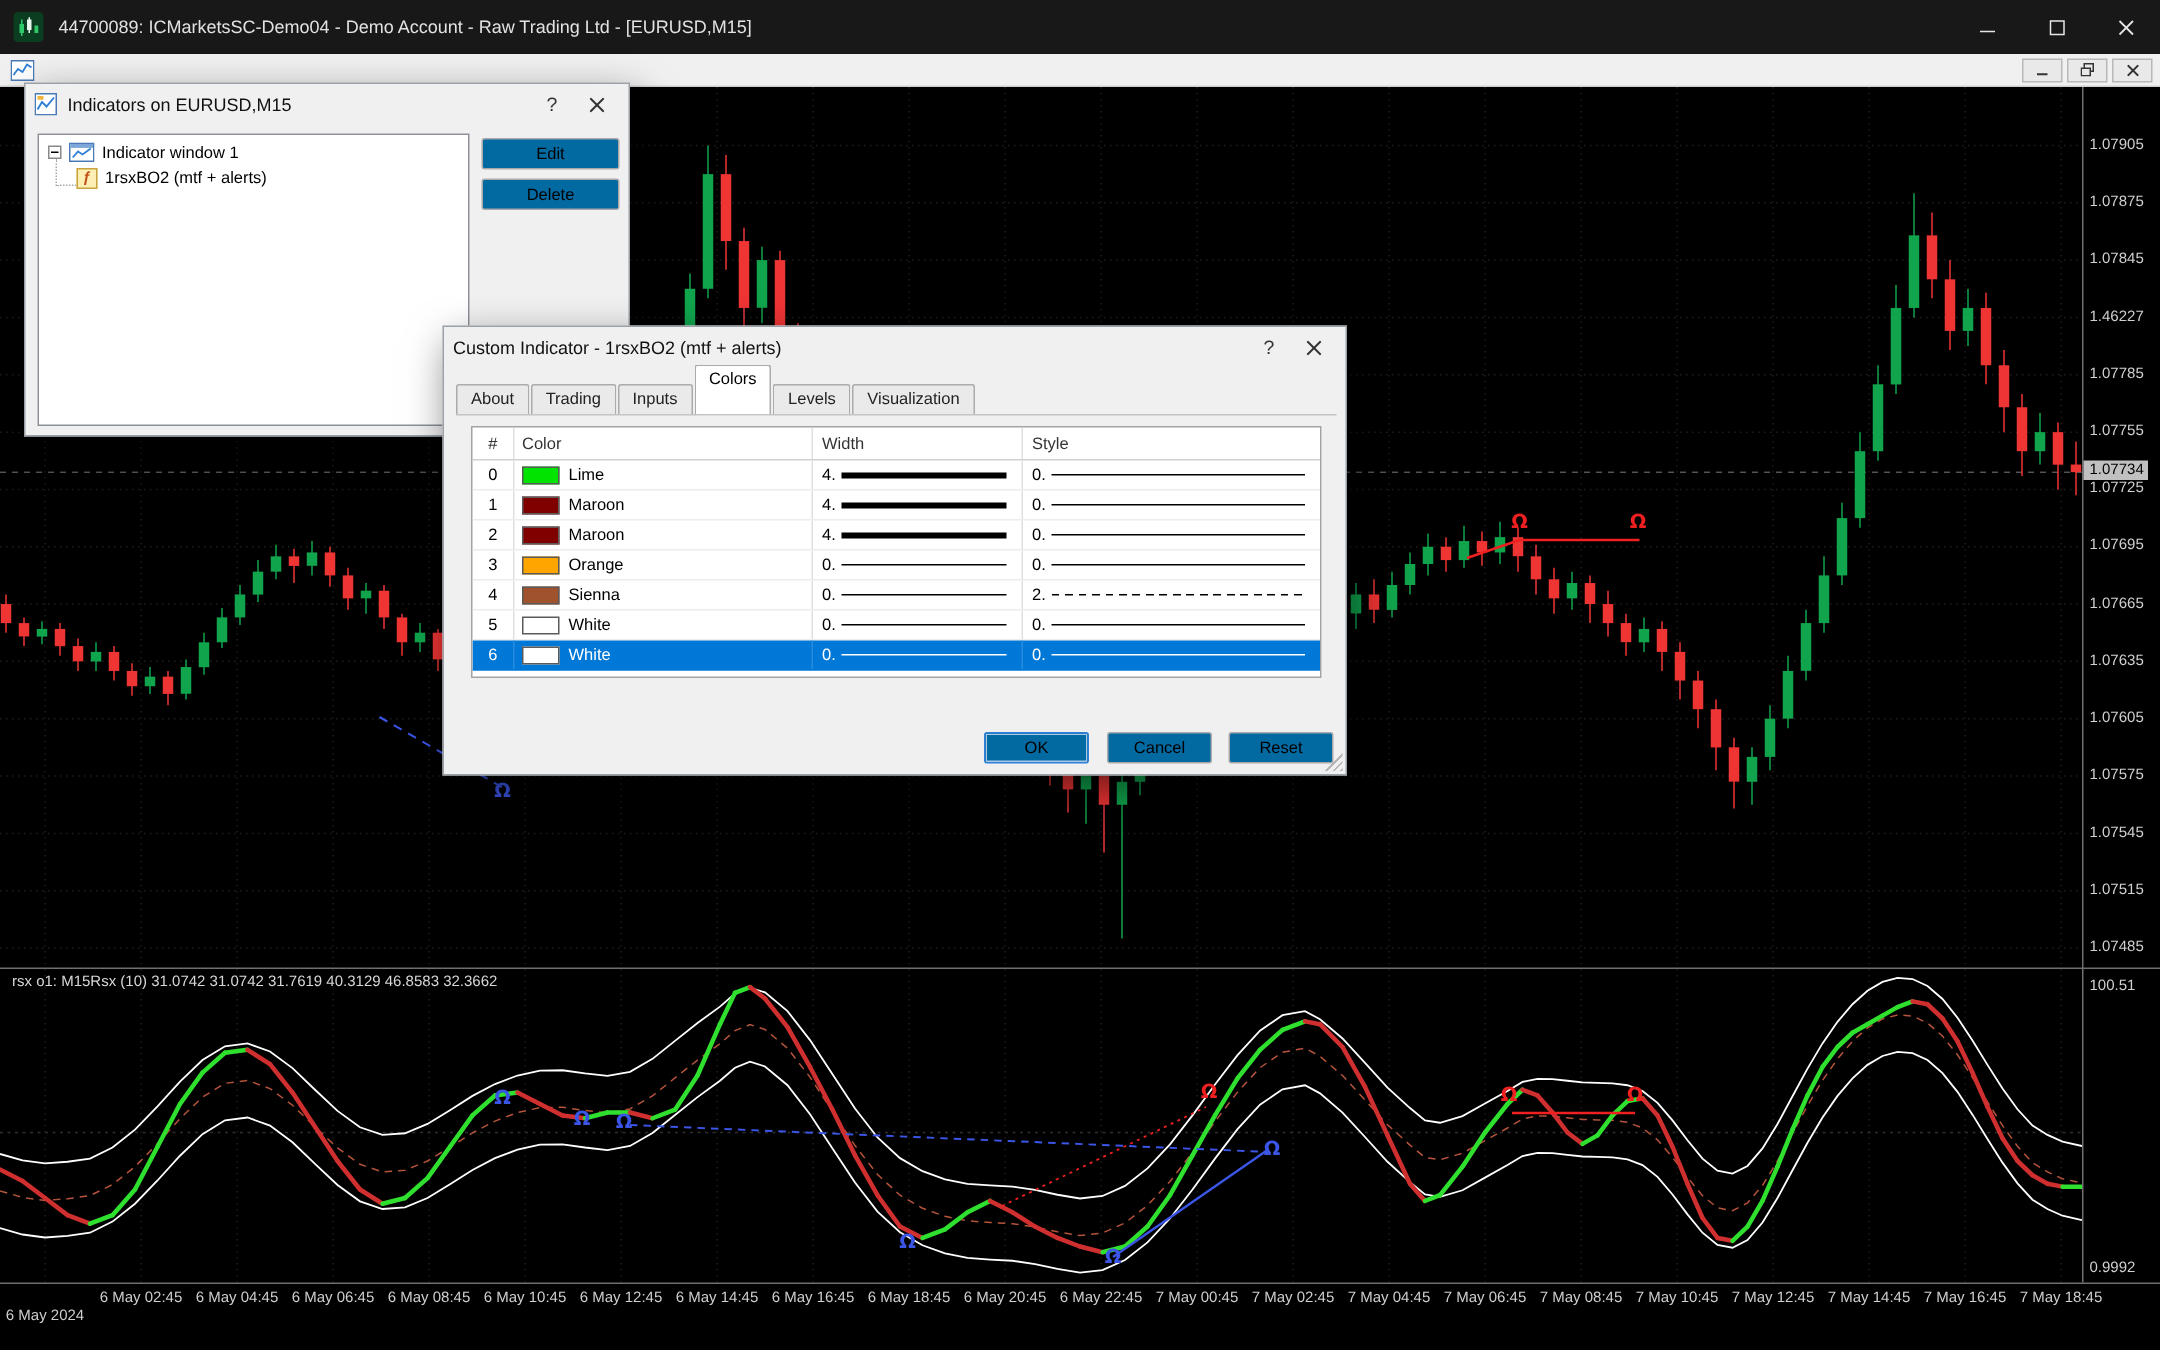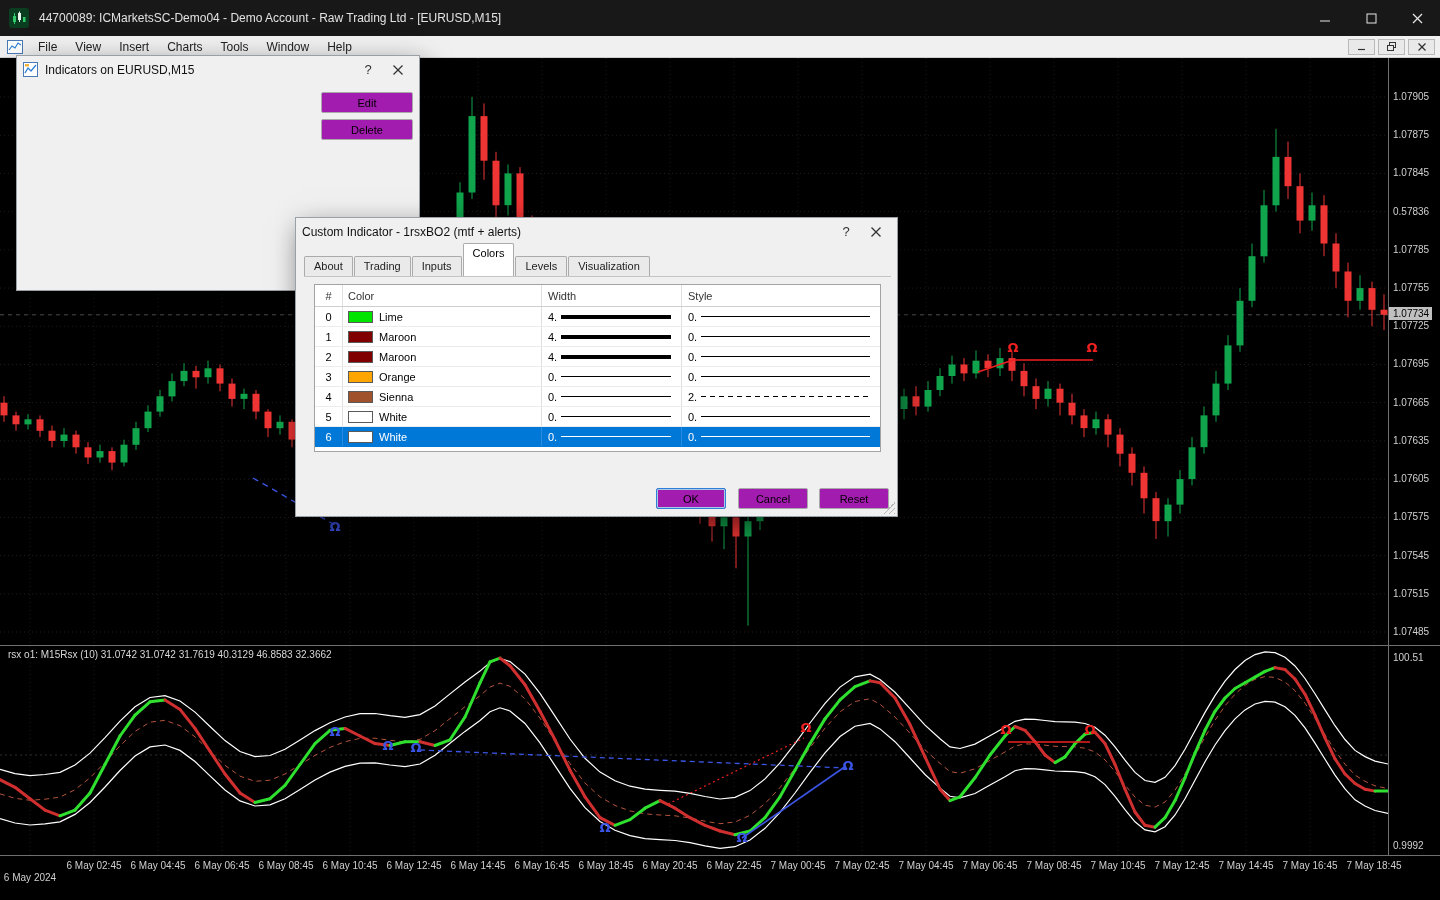--- a/index.html
+++ b/index.html
@@ -36,21 +36,21 @@
   .btab{padding:3px 10px 4px;font-size:11px;color:#222;cursor:default}
   .btab.active{background:#fff;border:1px solid #8f8f8f;border-bottom:none;border-radius:2px 2px 0 0;padding-top:2px;color:#000}
   .tabsep{width:1px;height:12px;background:#adadad;margin:0 2px 4px;align-self:flex-end}
 
   
   .dialog{position:absolute;background:#f0f0f0;border:1px solid #9aa0a6;box-shadow:5px 10px 26px rgba(0,0,0,.55);color:#000;font-size:11px}
   .dlg-title{height:27px;display:flex;align-items:center;padding:0 6px;font-size:12px;color:#111}
   .dlg-icon{width:15px;height:15px;margin-right:7px;display:flex}
   .dlg-spacer{flex:1}
   .dlg-btn{width:30px;height:22px;display:flex;align-items:center;justify-content:center;color:#333;font-size:13px;cursor:default}
-  .btn{position:absolute;width:92px;height:21px;background:#a21caf;border:1px solid #a9a9a9;font-size:11px;font-family:"Liberation Sans",sans-serif;color:#000;border-radius:2px}
+  .btn{position:absolute;width:92px;height:21px;background:#0369a1;border:1px solid #a9a9a9;font-size:11px;font-family:"Liberation Sans",sans-serif;color:#000;border-radius:2px}
   .btn.default{border:1px solid #2f7fd6;box-shadow:inset 0 0 0 1px #a9c9e8}
 
   
   .listbox{position:absolute;left:8px;top:33px;width:288px;height:195px;background:#fff;border:1px solid #8b9097}
   .tree-row{display:flex;align-items:center;height:19px;font-size:11px;white-space:nowrap}
   .expander{width:9px;height:9px;border:1px solid #898989;background:#fff;position:relative;margin:0 5px 0 6px;flex:none}
   .expander::after{content:"";position:absolute;left:1px;right:1px;top:3px;height:1px;background:#000}
   .tree-child-indent{width:14px;height:18px;margin-left:11px;border-left:1px dotted #a8a8a8;border-bottom:1px dotted #a8a8a8;flex:none;margin-bottom:8px}
   .fx-ico{width:14px;height:14px;background:#fdeeb3;border:1px solid #c8a23c;color:#c05018;font-weight:bold;font-size:10px;display:flex;align-items:center;justify-content:center;margin-right:5px;flex:none}
   .tree-ico{width:17px;height:13px;margin-right:5px;flex:none;display:flex}
@@ -113,29 +113,20 @@
     </div>
   </div>
 
   <div class="menubar">
     <span class="child-icon">
       <svg width="16" height="14" viewBox="0 0 16 14">
           <rect x="0.5" y="0.5" width="15" height="13" fill="#fff" stroke="#4a7ab5"></rect>
           <polyline points="2,10 5,6 8,8 11,3 14,5" fill="none" stroke="#2f7fd6" stroke-width="1.2"></polyline>
         </svg>
     </span>
-    <div id="menu-items" style="display:flex">
-        <span class="menu-item">File</span>
-        <span class="menu-item">View</span>
-        <span class="menu-item">Insert</span>
-        <span class="menu-item">Charts</span>
-        <span class="menu-item">Tools</span>
-        <span class="menu-item">Window</span>
-        <span class="menu-item">Help</span>
-      </div>
     <div class="child-controls">
       <span class="child-btn">
           <svg width="8" height="8" viewBox="0 0 8 8">
             <line x1="0" y1="6.5" x2="7" y2="6.5" stroke="#333" stroke-width="1.2"></line>
           </svg>
         </span>
       <span class="child-btn">
           <svg width="9" height="9" viewBox="0 0 9 9">
             <rect x="2.5" y="0.5" width="6" height="5" fill="none" stroke="#333"></rect>
             <rect x="0.5" y="3.5" width="6" height="5" fill="#e9e9e9" stroke="#333"></rect>
@@ -816,21 +807,21 @@
   <div class="sub-label">rsx o1: M15Rsx (10) 31.0742 31.0742 31.7619 40.3129 46.8583 32.3662</div>
 
   <div class="hsep" style="top:645px"></div>
   <div class="hsep" style="top:855px"></div>
   <div class="vsep"></div>
 
   <div id="price-axis">
       <div class="plabel" style="top: 33px;">1.07905</div>
       <div class="plabel" style="top: 71.214px;">1.07875</div>
       <div class="plabel" style="top: 109.428px;">1.07845</div>
-      <div class="plabel" style="top: 147.642px;">0.57836</div>
+      <div class="plabel" style="top: 147.642px;">1.46227</div>
       <div class="plabel" style="top: 185.856px;">1.07785</div>
       <div class="plabel" style="top: 224.07px;">1.07755</div>
       <div class="plabel" style="top: 262.284px;">1.07725</div>
       <div class="plabel" style="top: 300.498px;">1.07695</div>
       <div class="plabel" style="top: 338.712px;">1.07665</div>
       <div class="plabel" style="top: 376.926px;">1.07635</div>
       <div class="plabel" style="top: 415.14px;">1.07605</div>
       <div class="plabel" style="top: 453.354px; text-align: center;">1.07575</div>
       <div class="plabel" style="top: 491.568px;">1.07545</div>
       <div class="plabel" style="top: 529.782px;">1.07515</div>
@@ -877,20 +868,38 @@
       <span>Indicators on EURUSD,M15</span>
       <span class="dlg-spacer"></span>
       <span class="dlg-btn">?</span>
       <span class="dlg-btn">
           <svg width="10" height="10" viewBox="0 0 10 10">
             <line x1="0.5" y1="0.5" x2="9.5" y2="9.5" stroke="#333" stroke-width="1.3"></line>
             <line x1="9.5" y1="0.5" x2="0.5" y2="9.5" stroke="#333" stroke-width="1.3"></line>
           </svg>
         </span>
     </div>
+    <div class="listbox">
+      <div class="tree-row" style="padding-top:4px">
+        <span class="expander"></span>
+        <span class="tree-ico">
+          <svg width="17" height="13" viewBox="0 0 17 13">
+              <rect x="0.5" y="0.5" width="16" height="12" fill="#fff" stroke="#4a7ab5"></rect>
+              <rect x="1" y="1" width="15" height="2.6" fill="#7da7d9"></rect>
+              <polyline points="2.5,10 6,6 9,8 14.5,4" fill="none" stroke="#2f7fd6" stroke-width="1.2"></polyline>
+            </svg>
+        </span>
+        <span>Indicator window 1</span>
+      </div>
+      <div class="tree-row">
+        <span class="tree-child-indent"></span>
+        <span class="fx-ico">ƒ</span>
+        <span>1rsxBO2 (mtf + alerts)</span>
+      </div>
+    </div>
     <button class="btn" style="left:304px;top:36px">Edit</button>
     <button class="btn" style="left:304px;top:63px">Delete</button>
   </div>
 
   <div class="dialog" style="left:295px;top:217px;width:603px;height:300px;z-index:20">
     <div class="dlg-title">
       <span>Custom Indicator - 1rsxBO2 (mtf + alerts)</span>
       <span class="dlg-spacer"></span>
       <span class="dlg-btn">?</span>
       <span class="dlg-btn">

